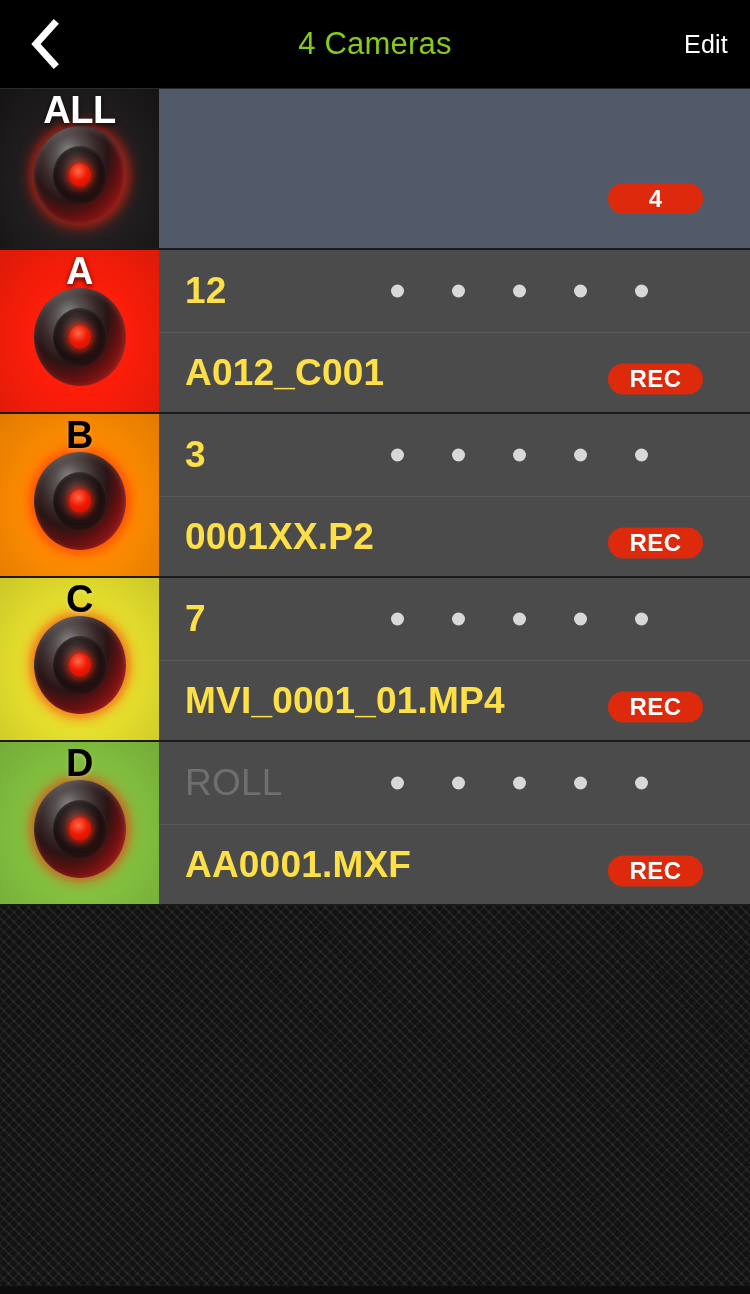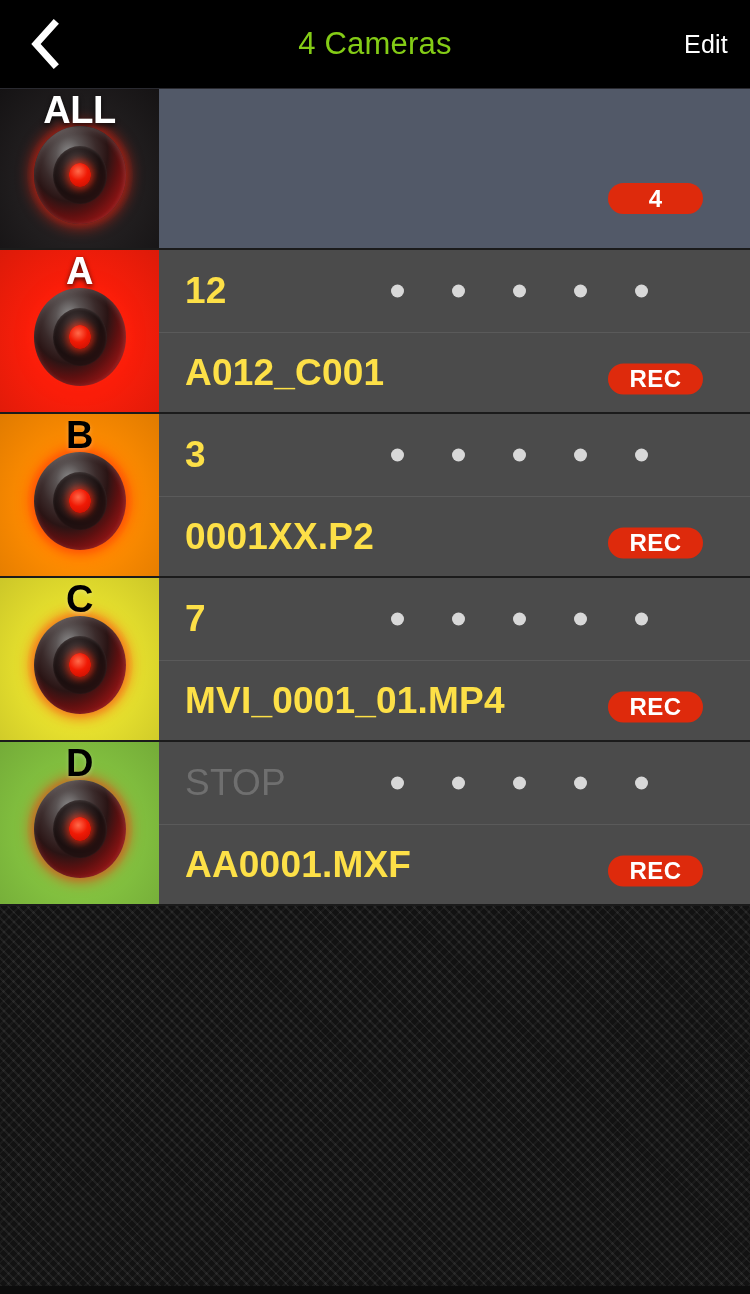--- a/index.html
+++ b/index.html
@@ -393,21 +393,21 @@
         <div class="thumb" style="background: radial-gradient(at 50% 56%, rgb(132, 195, 64) 0%, rgb(132, 195, 64) 45%, rgba(0, 0, 0, 0.12) 100%), rgb(132, 195, 64);">
           <div class="thumb-letter dark">D</div>
           <div class="lens">
             <div class="lens-inner">
               <div class="lens-dot"></div>
             </div>
           </div>
         </div>
         <div class="cam-body">
           <div class="line-top">
-            <div class="field-value placeholder">STOP</div>
+            <div class="field-value placeholder">ROLL</div>
             <div class="dots">
               <span class="dot"></span>
               <span class="dot"></span>
               <span class="dot"></span>
               <span class="dot"></span>
               <span class="dot"></span>
             </div>
           </div>
           <div class="line-bottom">
             <div class="field-value">AA0001.MXF</div>

